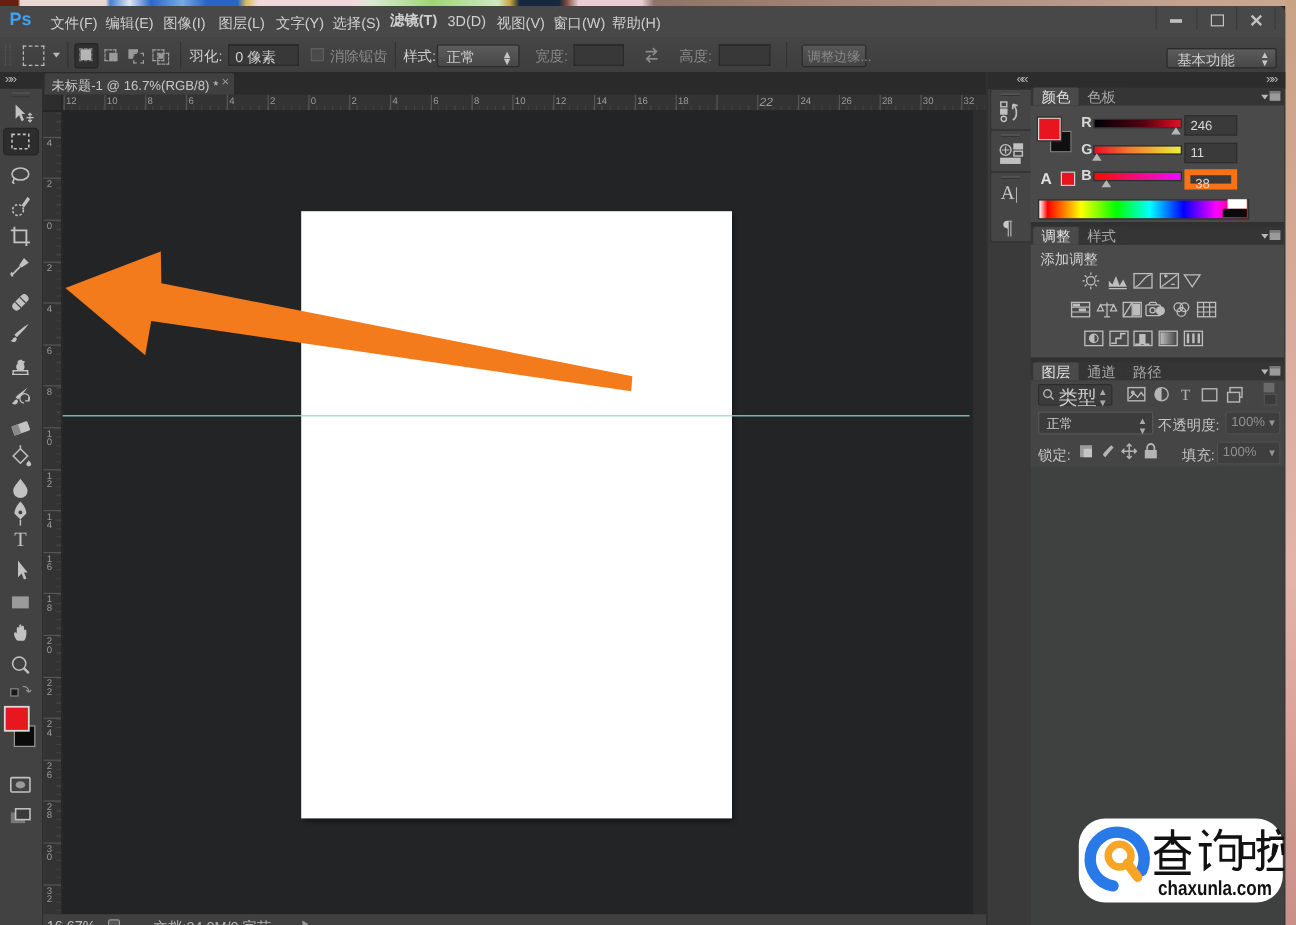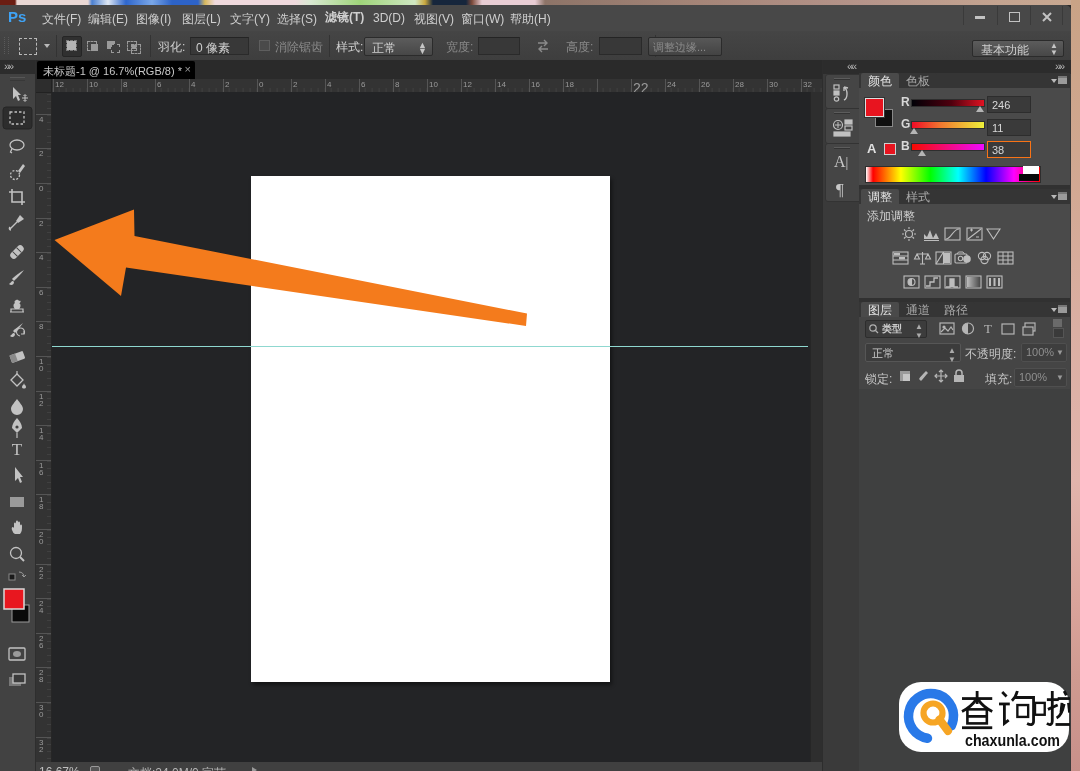--- a/index.html
+++ b/index.html
@@ -82,21 +82,21 @@
       <span style="position:absolute;right:5px;top:8px;color:#c5c5c5;font-size:9px;">▼</span>
     </div>
     <span class="a tx dim" style="left:446px;top:8px;">宽度:</span>
     <div class="a inbox" style="left:478px;top:6px;width:40px;height:16px;"></div>
     <svg class="a" style="left:534px;top:8px;" width="18" height="14">
         <path d="M4 4 L13 4 M10 1 L13 4 L10 7 M14 10 L5 10 M8 7 L5 10 L8 13" stroke="#8a8a8a" stroke-width="1.4" fill="none"></path>
       </svg>
     <span class="a tx dim" style="left:566px;top:8px;">高度:</span>
     <div class="a inbox" style="left:599px;top:6px;width:41px;height:16px;"></div>
     <div class="a sep" style="left:655px;top:4px;height:22px;"></div>
-    <div class="a btn" style="left:648px;top:6px;width:52px;height:17px;padding-left:20px;">
+    <div class="a btn" style="left:668px;top:6px;width:52px;height:17px;">
         <span class="tx dim" style="position:absolute;left:4px;top:2px;font-size:11px;">调整边缘...</span>
       </div>
     <div class="a ddl" style="left:972px;top:9px;width:90px;height:15px;">
       <span class="tx" style="position:absolute;left:8px;top:1px;">基本功能</span>
       <span style="position:absolute;right:5px;top:0px;color:#c5c5c5;font-size:8px;">▲</span>
       <span style="position:absolute;right:5px;top:7px;color:#c5c5c5;font-size:8px;">▼</span>
     </div>
   </div>
 
   <div class="a" id="toolbar" style="left:0;top:55px;width:35px;height:711px;background:#424242;border-right:1px solid #2e2e2e;">
@@ -194,21 +194,21 @@
           <ellipse cx="0" cy="0" rx="4" ry="3" fill="#9a9a9a" stroke="none"></ellipse>
         </g>
         <g transform="translate(17,620)">
           <rect x="-8" y="-3" width="12" height="9" fill="#777" stroke="none"></rect>
           <rect x="-4" y="-6" width="12" height="9" fill="#3a3a3a"></rect>
         </g>
       </svg>
   </div>
 
   <div class="a" id="tabbar" style="left:36px;top:55px;width:786px;height:19px;background:#2a2a2a;">
-    <div class="a" style="left:1px;top:1px;width:158px;height:18px;background:#000000;border-radius:2px 2px 0 0;">
+    <div class="a" style="left:1px;top:1px;width:158px;height:18px;background:#404040;border-radius:2px 2px 0 0;">
       <span style="position:absolute;left:6px;top:3px;font-size:11px;color:#c8c8c8;white-space:nowrap;">未标题-1 @ 16.7%(RGB/8) *</span>
       <span style="position:absolute;right:4px;top:2px;font-size:11px;color:#9a9a9a;">×</span>
     </div>
   </div>
 
   <div class="a" id="hruler" style="left:36px;top:74px;width:786px;height:13px;background:#333333;border-bottom:1px solid #262626;overflow:hidden;">
       <div class="a" style="left:0;top:0;width:786px;height:13px;background:repeating-linear-gradient(90deg,#4a4a4a 0,#4a4a4a 1px,transparent 1px,transparent 6.8px);background-position:2.6px 0;background-size:100% 100%;opacity:.55;clip-path:inset(9px 0 0 0);"></div>
       <div class="a" style="left:17px;top:0;width:1px;height:13px;background:#555;"></div>
       <span class="a" style="left:19px;top:1px;font-size:8px;color:#9a9a9a;">12</span>
       <div class="a" style="left:51px;top:0;width:1px;height:13px;background:#555;"></div>
@@ -237,21 +237,21 @@
       <span class="a" style="left:427px;top:1px;font-size:8px;color:#9a9a9a;">12</span>
       <div class="a" style="left:459px;top:0;width:1px;height:13px;background:#555;"></div>
       <span class="a" style="left:461px;top:1px;font-size:8px;color:#9a9a9a;">14</span>
       <div class="a" style="left:493px;top:0;width:1px;height:13px;background:#555;"></div>
       <span class="a" style="left:495px;top:1px;font-size:8px;color:#9a9a9a;">16</span>
       <div class="a" style="left:527px;top:0;width:1px;height:13px;background:#555;"></div>
       <span class="a" style="left:529px;top:1px;font-size:8px;color:#9a9a9a;">18</span>
       <div class="a" style="left:561px;top:0;width:1px;height:13px;background:#555;"></div>
       <span class="a" style="left:563px;top:1px;font-size:8px;color:#9a9a9a;margin-top:13px;">20</span>
       <div class="a" style="left:595px;top:0;width:1px;height:13px;background:#555;"></div>
-      <span class="a" style="left:597px;top:1px;font-size:14px;color:#9a9a9a;">22</span>
+      <span class="a" style="left:597px;top:1px;font-size:10px;color:#9a9a9a;font-style:italic;">22</span>
       <div class="a" style="left:629px;top:0;width:1px;height:13px;background:#555;"></div>
       <span class="a" style="left:631px;top:1px;font-size:8px;color:#9a9a9a;">24</span>
       <div class="a" style="left:663px;top:0;width:1px;height:13px;background:#555;"></div>
       <span class="a" style="left:665px;top:1px;font-size:8px;color:#9a9a9a;">26</span>
       <div class="a" style="left:697px;top:0;width:1px;height:13px;background:#555;"></div>
       <span class="a" style="left:699px;top:1px;font-size:8px;color:#9a9a9a;">28</span>
       <div class="a" style="left:731px;top:0;width:1px;height:13px;background:#555;"></div>
       <span class="a" style="left:733px;top:1px;font-size:8px;color:#9a9a9a;">30</span>
       <div class="a" style="left:765px;top:0;width:1px;height:13px;background:#555;"></div>
       <span class="a" style="left:767px;top:1px;font-size:8px;color:#9a9a9a;">32</span>
@@ -362,21 +362,21 @@
         <div style="position:absolute;left:128px;top:8px;width:44px;height:17px;background:#3a3a3a;border:1px solid #2d2d2d;color:#d8d8d8;font-size:11px;line-height:17px;padding-left:4px;box-sizing:border-box;">246</div>
         <span style="position:absolute;left:42px;top:29px;color:#d8d8d8;font-size:12px;font-weight:bold;">G</span>
         <div style="position:absolute;left:52px;top:33px;width:72px;height:6px;background:linear-gradient(90deg,#ef0b26,#f07830 40%,#eef03a);border:1px solid #2e2e2e;"></div>
         <div style="position:absolute;left:51px;top:40px;width:0;height:0;border-left:4px solid transparent;border-right:4px solid transparent;border-bottom:6px solid #b5b5b5;"></div>
         <div style="position:absolute;left:128px;top:31px;width:44px;height:17px;background:#3a3a3a;border:1px solid #2d2d2d;color:#d8d8d8;font-size:11px;line-height:17px;padding-left:4px;box-sizing:border-box;">11</div>
         <span style="position:absolute;left:8px;top:53px;color:#e0e0e0;font-size:13px;font-weight:bold;">A</span>
         <div style="position:absolute;left:25px;top:55px;width:10px;height:10px;background:#e8141f;border:1.5px solid #cfcfcf;"></div>
         <span style="position:absolute;left:42px;top:51px;color:#d8d8d8;font-size:12px;font-weight:bold;">B</span>
         <div style="position:absolute;left:52px;top:55px;width:72px;height:6px;background:linear-gradient(90deg,#f60b00,#ef0bff);border:1px solid #2e2e2e;"></div>
         <div style="position:absolute;left:59px;top:62px;width:0;height:0;border-left:4px solid transparent;border-right:4px solid transparent;border-bottom:6px solid #b5b5b5;"></div>
-        <div style="position:absolute;left:128px;top:53px;width:44px;height:17px;background:#3a3a3a;border:1px solid #f97316;color:#d8d8d8;font-size:11px;line-height:17px;padding-left:4px;box-sizing:border-box;">38</div>
+        <div style="position:absolute;left:128px;top:53px;width:44px;height:17px;background:#3a3a3a;border:5px solid #f97316;color:#d8d8d8;font-size:11px;line-height:17px;padding-left:4px;box-sizing:border-box;">38</div>
         <div style="position:absolute;left:6px;top:78px;width:174px;height:15px;background:linear-gradient(90deg,#fff 0,#f00 4%,#ff0 20%,#0f0 37%,#0ff 53%,#00f 69%,#f0f 85%,#f00 100%);border:1px solid #2e2e2e;"></div>
         <div style="position:absolute;left:164px;top:78px;width:16px;height:8px;background:#fff;"></div>
         <div style="position:absolute;left:160px;top:86px;width:20px;height:7px;background:#0a0a0a;"></div>
       </div>
       <div class="a" style="left:36px;top:125px;width:211px;height:4px;background:#313131;"></div>
       <div class="a" style="left:36px;top:129px;width:211px;height:15px;background:#353535;">
         <div style="position:absolute;left:2px;top:0;width:38px;height:15px;background:#4a4a4a;border-radius:2px 2px 0 0;color:#e2e2e2;font-size:12px;text-align:center;line-height:16px;">调整</div>
         <div style="position:absolute;left:40px;top:0;width:38px;height:15px;background:#353535;border-radius:2px 2px 0 0;color:#a8a8a8;font-size:12px;text-align:center;line-height:16px;">样式</div>
         <div class="a" style="left:192px;top:5px;width:5px;height:5px;">
           <div style="position:absolute;left:0;top:1px;width:0;height:0;border-left:3px solid transparent;border-right:3px solid transparent;border-top:4px solid #b9b9b9;"></div>
@@ -474,21 +474,21 @@
           <div style="position:absolute;left:7px;top:-2px;width:9px;height:8px;background:#9a9a9a;box-shadow:inset 0 2px 0 #777;"></div>
         </div>
       </div>
       <div class="a" style="left:36px;top:257px;width:211px;height:454px;background:#3f4040;">
         <div style="position:absolute;left:0;top:0;width:211px;height:72px;background:#454545;"></div>
         <div style="position:absolute;left:6px;top:3px;width:60px;height:16px;background:#3c3c3c;border:1px solid #2d2d2d;border-radius:2px;">
           <svg style="position:absolute;left:2px;top:2px;" width="12" height="12" fill="none" stroke="#b0b0b0" stroke-width="1.2">
             <circle cx="5" cy="5" r="3.2"></circle>
             <path d="M7.5 7.5 L10 10"></path>
           </svg>
-          <span style="position:absolute;left:16px;top:1px;font-size:10px;color:#ccc;font-weight:bold;">类型</span>
+          <span style="position:absolute;left:16px;top:1px;font-size:16px;color:#ccc;">类型</span>
           <span style="position:absolute;right:3px;top:1px;font-size:8px;color:#aaa;">▲<br>▼</span>
         </div>
         <svg style="position:absolute;left:80px;top:4px;" width="16" height="15" fill="none" stroke="#b5b5b5" stroke-width="1.2">
           <rect x="1" y="2" width="14" height="11"></rect>
           <circle cx="5" cy="6" r="1.6" fill="#b5b5b5" stroke="none"></circle>
           <path d="M2 11 l4 -4 3 3 3 -4 2 3"></path>
         </svg>
         <svg style="position:absolute;left:101px;top:4px;" width="16" height="15" fill="none" stroke="#b5b5b5" stroke-width="1.2">
           <circle cx="8" cy="7.5" r="5.5"></circle>
           <path d="M8 2 A5.5 5.5 0 0 0 8 13 Z" fill="#b5b5b5" stroke="none"></path>

